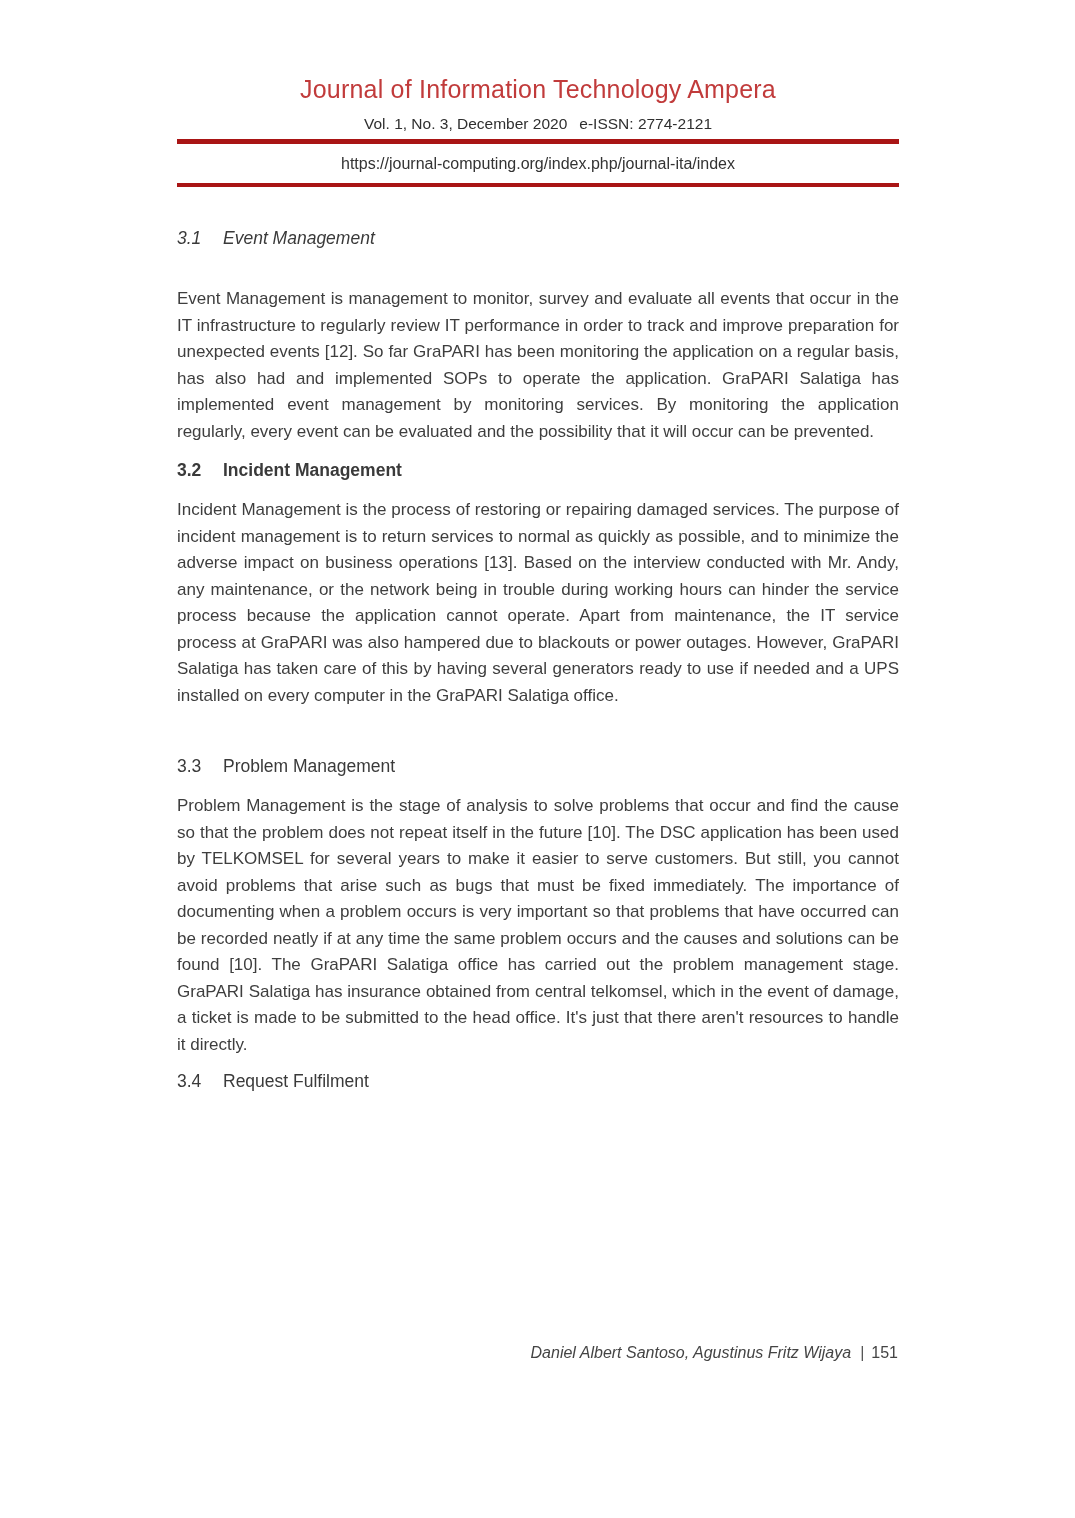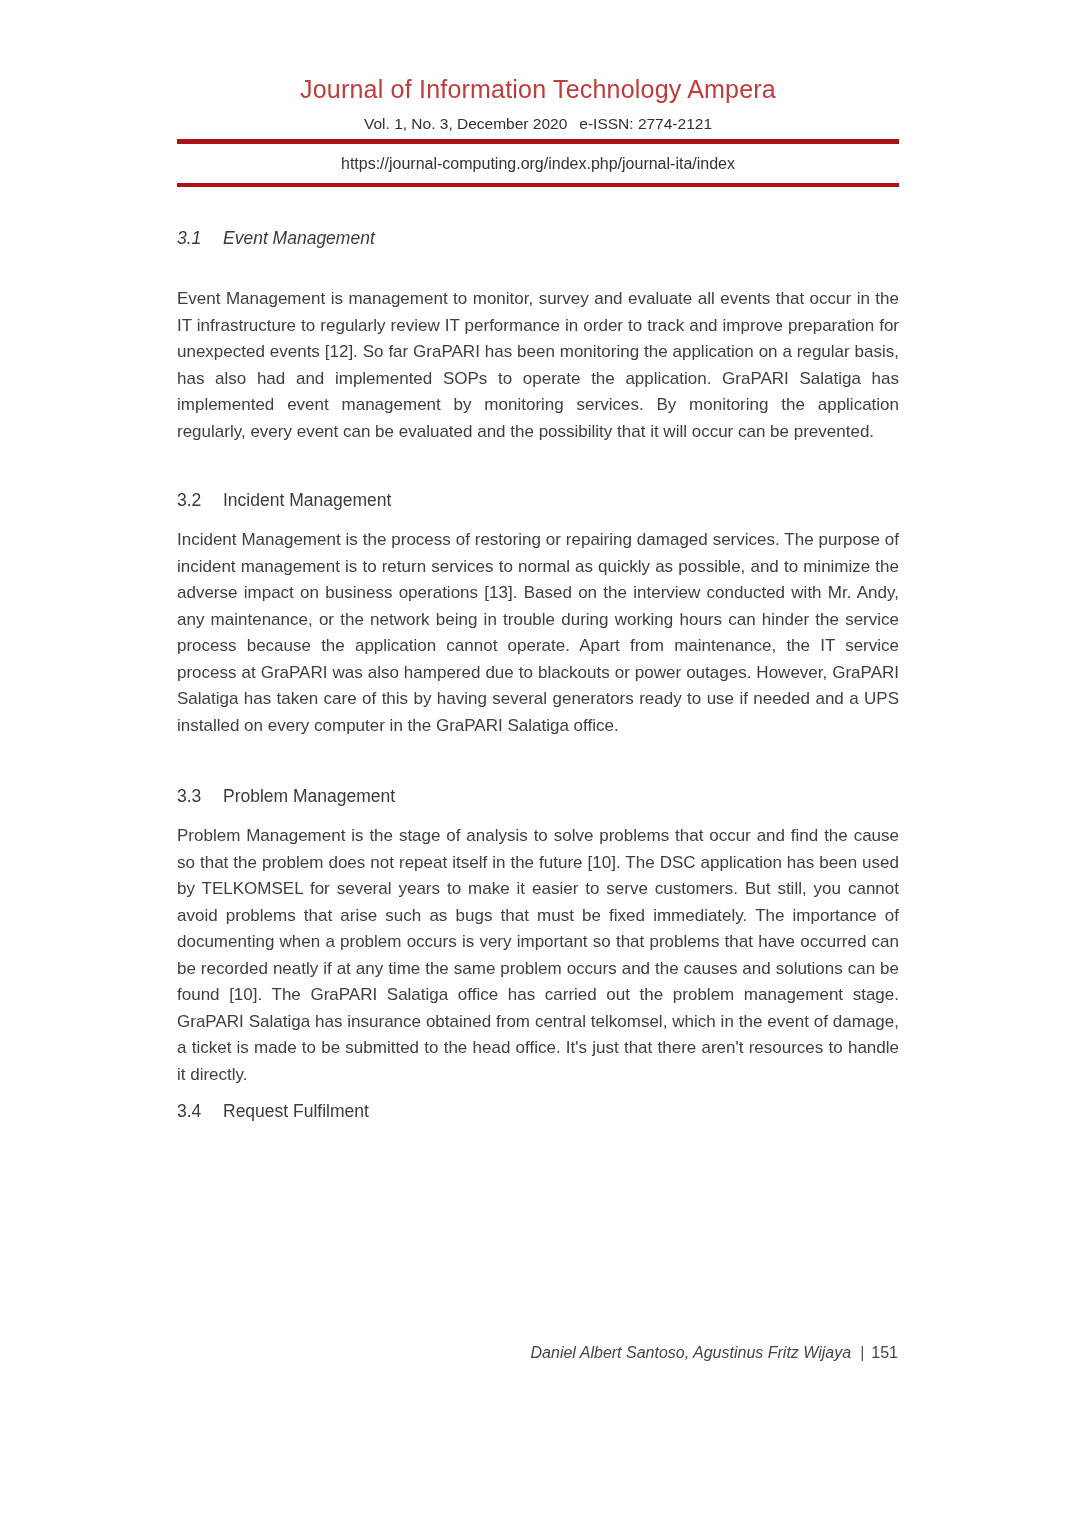--- a/index.html
+++ b/index.html
@@ -48,21 +48,21 @@
   }
   .section-heading {
     font-size: 17.5px;
     line-height: 22px;
     font-weight: 400;
     color: #3a3a3a;
     text-align: left;
   }
   .sec-num { display: inline-block; min-width: 46px; }
   .h-s1 { margin-top: 40px; font-style: italic; }
-  .h-s2 { margin-top: 44px; }
+  .h-s2 { margin-top: 14px; font-weight: bold; }
   .h-s3 { margin-top: 46px; }
   .h-s4 { margin-top: 12px; }
   .body-para {
     font-size: 17px;
     line-height: 26.5px;
     text-align: justify;
     color: #3e3e3e;
   }
   .p-s1 { margin-top: 37px; }
   .p-s2, .p-s3, .p-s4 { margin-top: 16px; }

